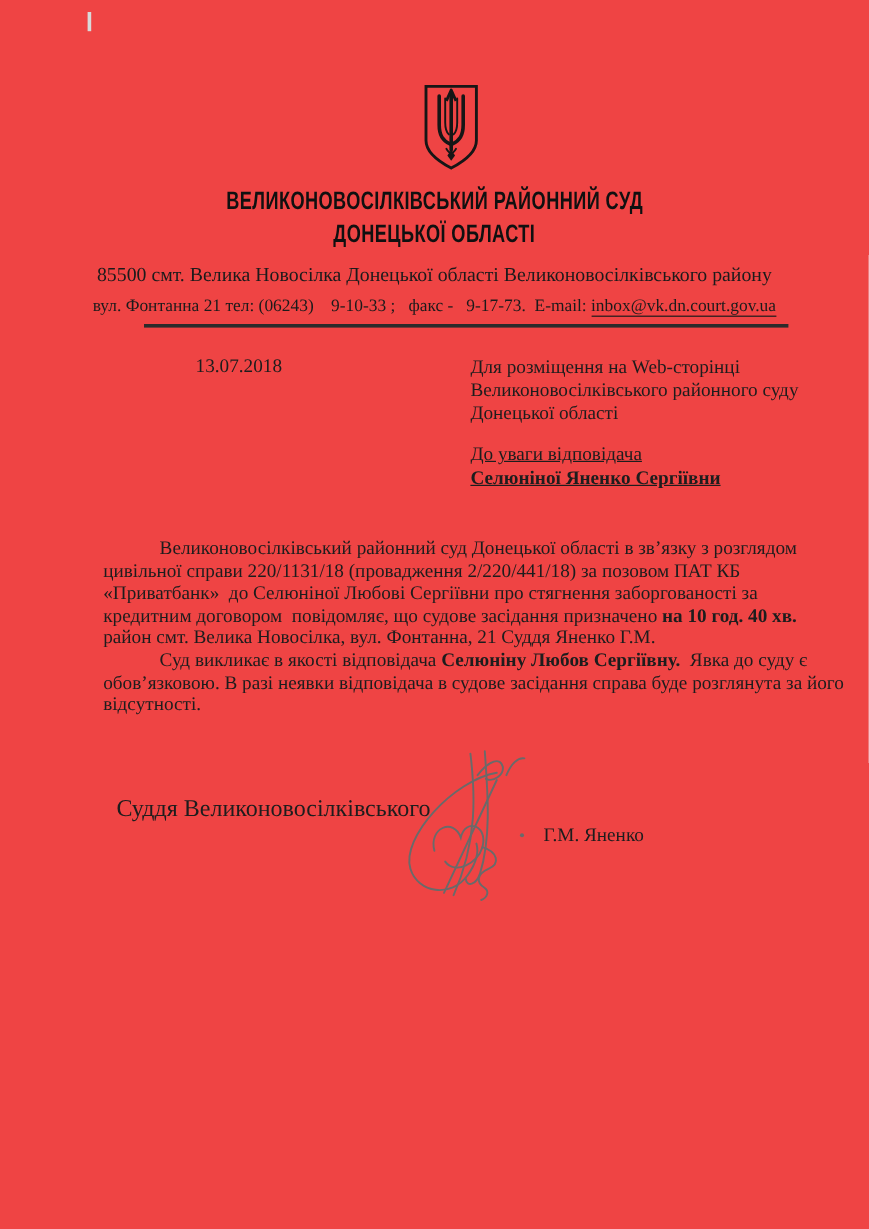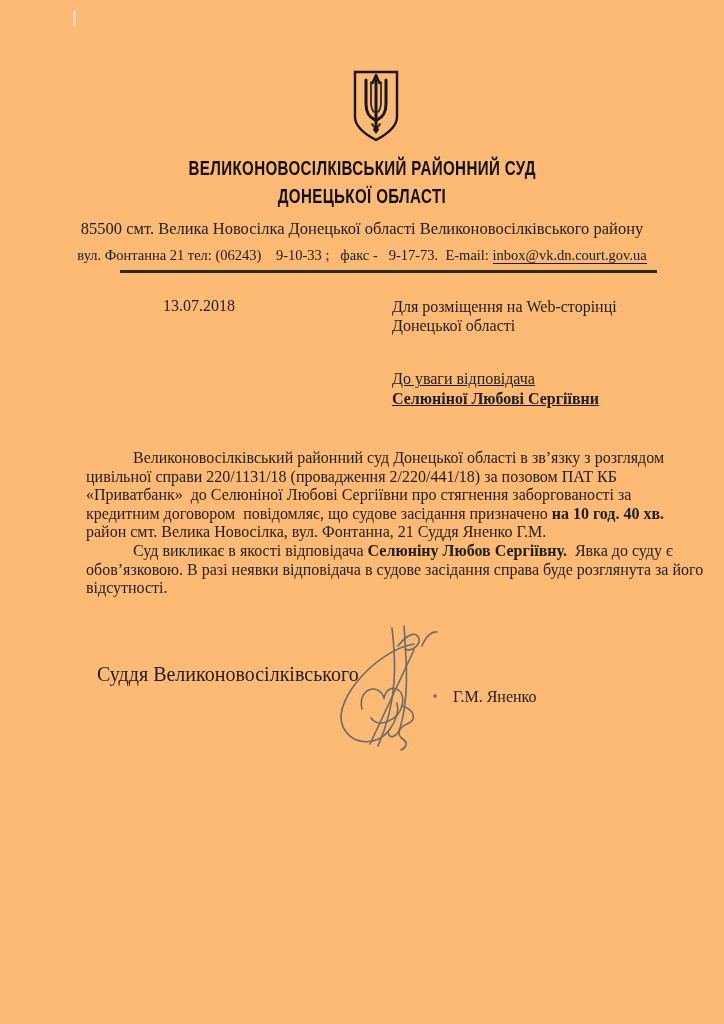--- a/index.html
+++ b/index.html
@@ -1,19 +1,19 @@
 <!DOCTYPE html>
 <html><head>
 <meta charset="utf-8">
 <style>
   html,body{margin:0;padding:0;background:#e8e8e8;}
   .page{
     position:relative;
     width:724px;height:1024px;
-    background:#fdba74;
+    background:#ef4444;
     overflow:hidden;
     font-family:"Liberation Serif", serif;
     color:#1d1d1d;
   }
   .abs{position:absolute;}
   .center{left:0;right:0;text-align:center;}
   .serif{font-family:"Liberation Serif", serif;text-align:center;}
   .pre{white-space:pre;}
   
   .corner-mark{left:73px;top:10px;width:3px;height:16px;background:#d9d9d9;}
@@ -79,26 +79,27 @@
   </div>
   <div class="abs center contact-line serif">
     <span class="pre">вул. Фонтанна 21 тел: (06243)    9-10-33 ;   факс -   9-17-73.  E-mail: </span><span class="email">inbox@vk.dn.court.gov.ua</span>
   </div>
   <div class="abs head-rule"></div>
 
   <div class="abs doc-date">13.07.2018</div>
 
   <div class="abs web-note">
     <div>Для розміщення на Web-сторінці</div>
+    <div>Великоновосілківського районного суду</div>
     <div>Донецької області</div>
   </div>
 
   <div class="abs attention">
     <div>До уваги відповідача</div>
-    <div class="name">Селюніної Любові Сергіївни</div>
+    <div class="name">Селюніної Яненко Сергіївни</div>
   </div>
 
   <div class="abs body-text" id="body-text">
       <div class="body-line indent"><span>Великоновосілківський районний суд Донецької області в зв’язку з розглядом</span></div>
       <div class="body-line"><span>цивільної справи 220/1131/18 (провадження 2/220/441/18) за позовом ПАТ КБ</span></div>
       <div class="body-line"><span>«Приватбанк»  до Селюніної Любові Сергіївни про стягнення заборгованості за</span></div>
       <div class="body-line"><span>кредитним договором  повідомляє, що судове засідання призначено </span><b>на 10 год. 40 хв.</b></div>
       <div class="body-line"><span>район смт. Велика Новосілка, вул. Фонтанна, 21 Суддя Яненко Г.М.</span></div>
       <div class="body-line indent"><span>Суд викликає в якості відповідача </span><b>Селюніну Любов Сергіївну.</b><span>  Явка до суду є</span></div>
       <div class="body-line"><span>обов’язковою. В разі неявки відповідача в судове засідання справа буде розглянута за його</span></div>

